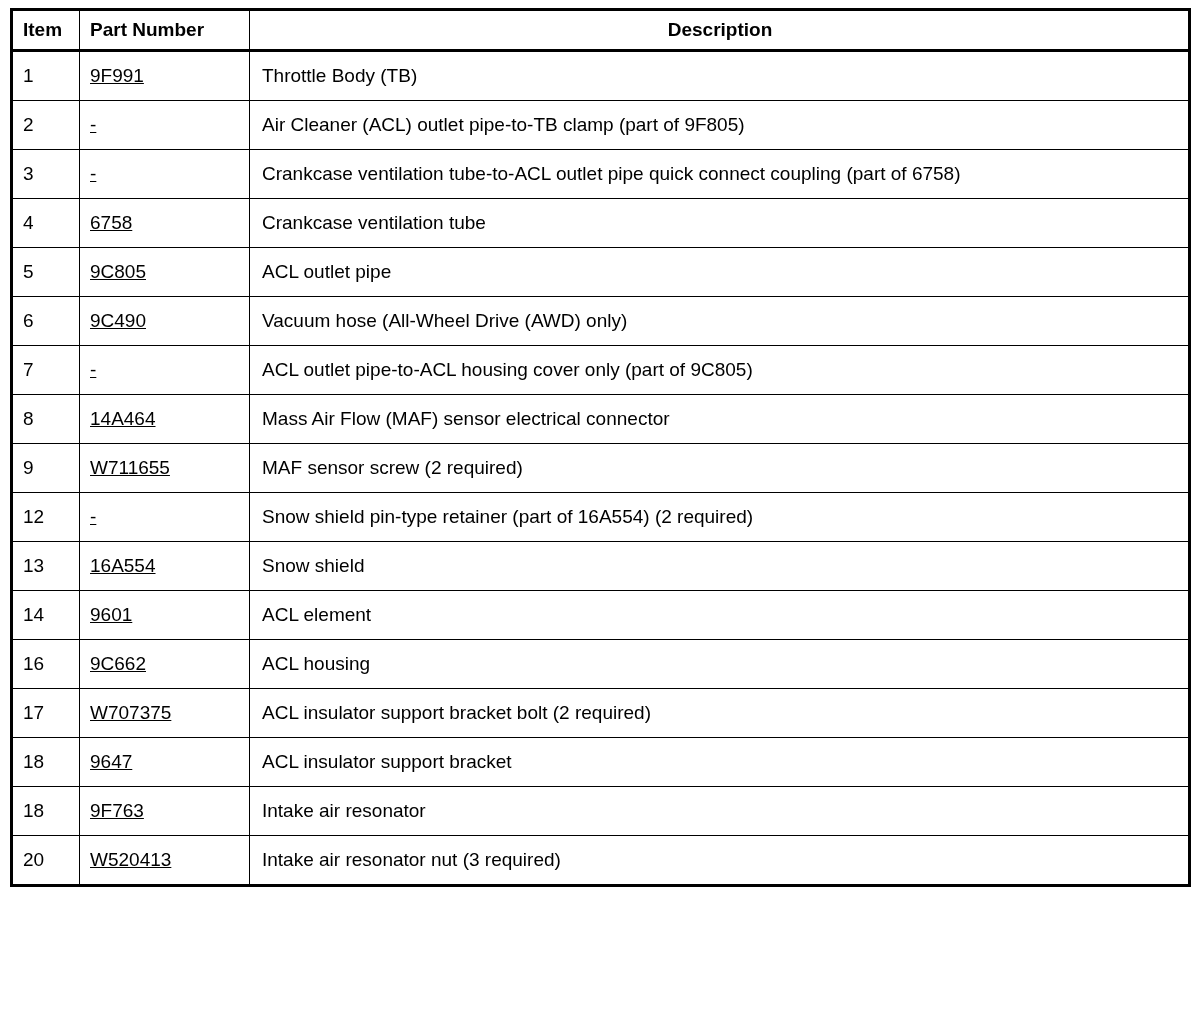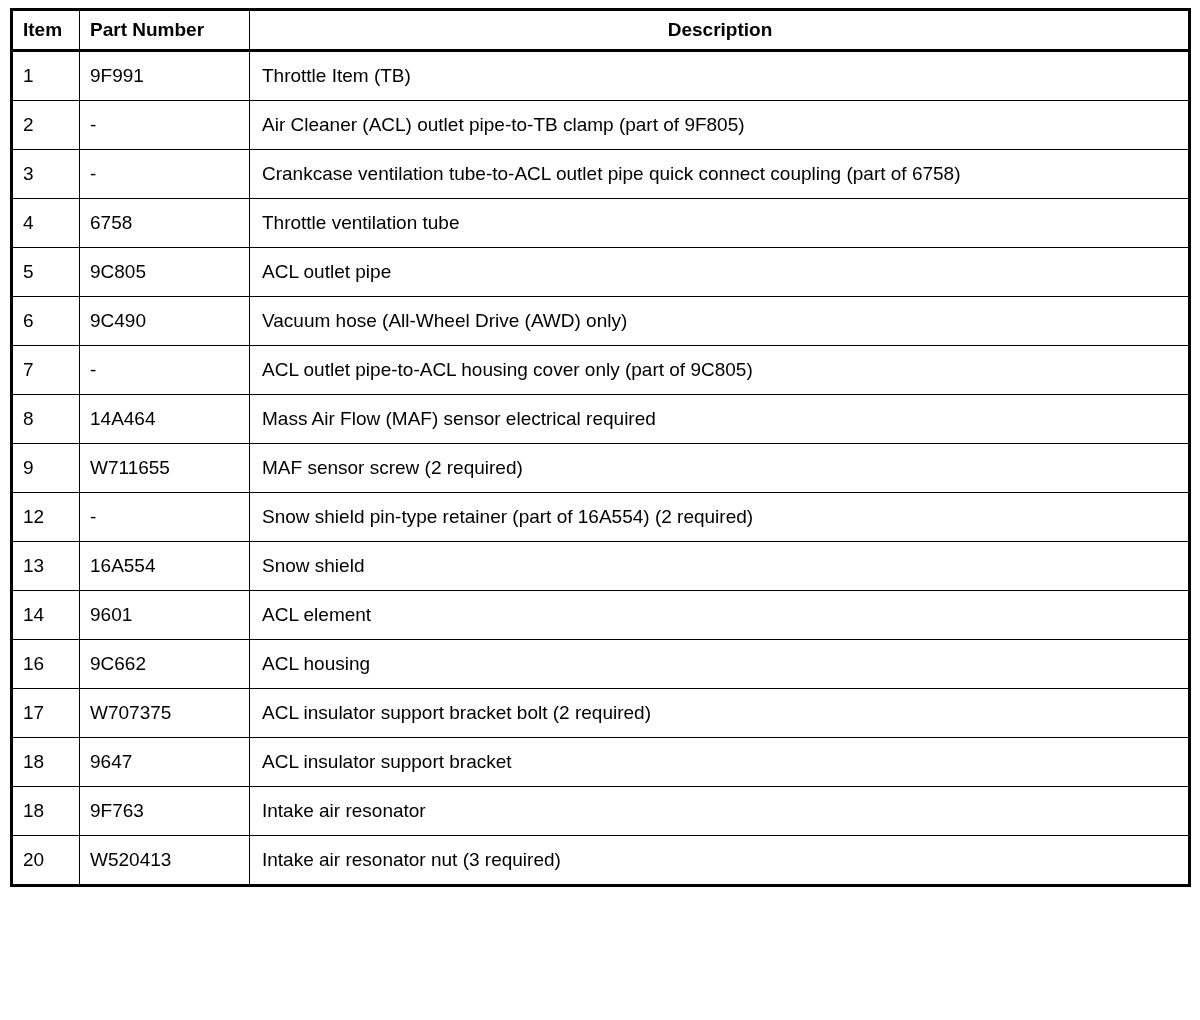--- a/index.html
+++ b/index.html
@@ -51,21 +51,21 @@
     text-align: left;
   }
   table.parts-table thead th.th-desc {
   }
   table.parts-table tbody td {
     text-align: left;
     font-weight: normal;
     height: 24px;
   }
   table.parts-table tbody tr td.cell-item { padding-left: 10px; }
-  table.parts-table tbody tr td.cell-part { padding-left: 10px; }
+  table.parts-table tbody tr td.cell-part { padding-left: 10px; text-decoration: underline; }
   table.parts-table tbody tr td.cell-desc { padding-left: 12px; }
 </style>
 </head>
 <body>
 
 <div class="page">
   <table class="parts-table">
     <colgroup>
       <col class="col-item">
       <col class="col-part">
@@ -75,56 +75,56 @@
       <tr>
         <th class="th-item">Item</th>
         <th class="th-part">Part Number</th>
         <th class="th-desc">Description</th>
       </tr>
     </thead>
     <tbody id="table-body">
         <tr>
           <td class="cell-item">1</td>
           <td class="cell-part">9F991</td>
-          <td class="cell-desc">Throttle Item (TB)</td>
+          <td class="cell-desc">Throttle Body (TB)</td>
         </tr>
         <tr>
           <td class="cell-item">2</td>
           <td class="cell-part">-</td>
           <td class="cell-desc">Air Cleaner (ACL) outlet pipe-to-TB clamp (part of 9F805)</td>
         </tr>
         <tr>
           <td class="cell-item">3</td>
           <td class="cell-part">-</td>
           <td class="cell-desc">Crankcase ventilation tube-to-ACL outlet pipe quick connect coupling (part of 6758)</td>
         </tr>
         <tr>
           <td class="cell-item">4</td>
           <td class="cell-part">6758</td>
-          <td class="cell-desc">Throttle ventilation tube</td>
+          <td class="cell-desc">Crankcase ventilation tube</td>
         </tr>
         <tr>
           <td class="cell-item">5</td>
           <td class="cell-part">9C805</td>
           <td class="cell-desc">ACL outlet pipe</td>
         </tr>
         <tr>
           <td class="cell-item">6</td>
           <td class="cell-part">9C490</td>
           <td class="cell-desc">Vacuum hose (All-Wheel Drive (AWD) only)</td>
         </tr>
         <tr>
           <td class="cell-item">7</td>
           <td class="cell-part">-</td>
           <td class="cell-desc">ACL outlet pipe-to-ACL housing cover only (part of 9C805)</td>
         </tr>
         <tr>
           <td class="cell-item">8</td>
           <td class="cell-part">14A464</td>
-          <td class="cell-desc">Mass Air Flow (MAF) sensor electrical required</td>
+          <td class="cell-desc">Mass Air Flow (MAF) sensor electrical connector</td>
         </tr>
         <tr>
           <td class="cell-item">9</td>
           <td class="cell-part">W711655</td>
           <td class="cell-desc">MAF sensor screw (2 required)</td>
         </tr>
         <tr>
           <td class="cell-item">12</td>
           <td class="cell-part">-</td>
           <td class="cell-desc">Snow shield pin-type retainer (part of 16A554) (2 required)</td>

